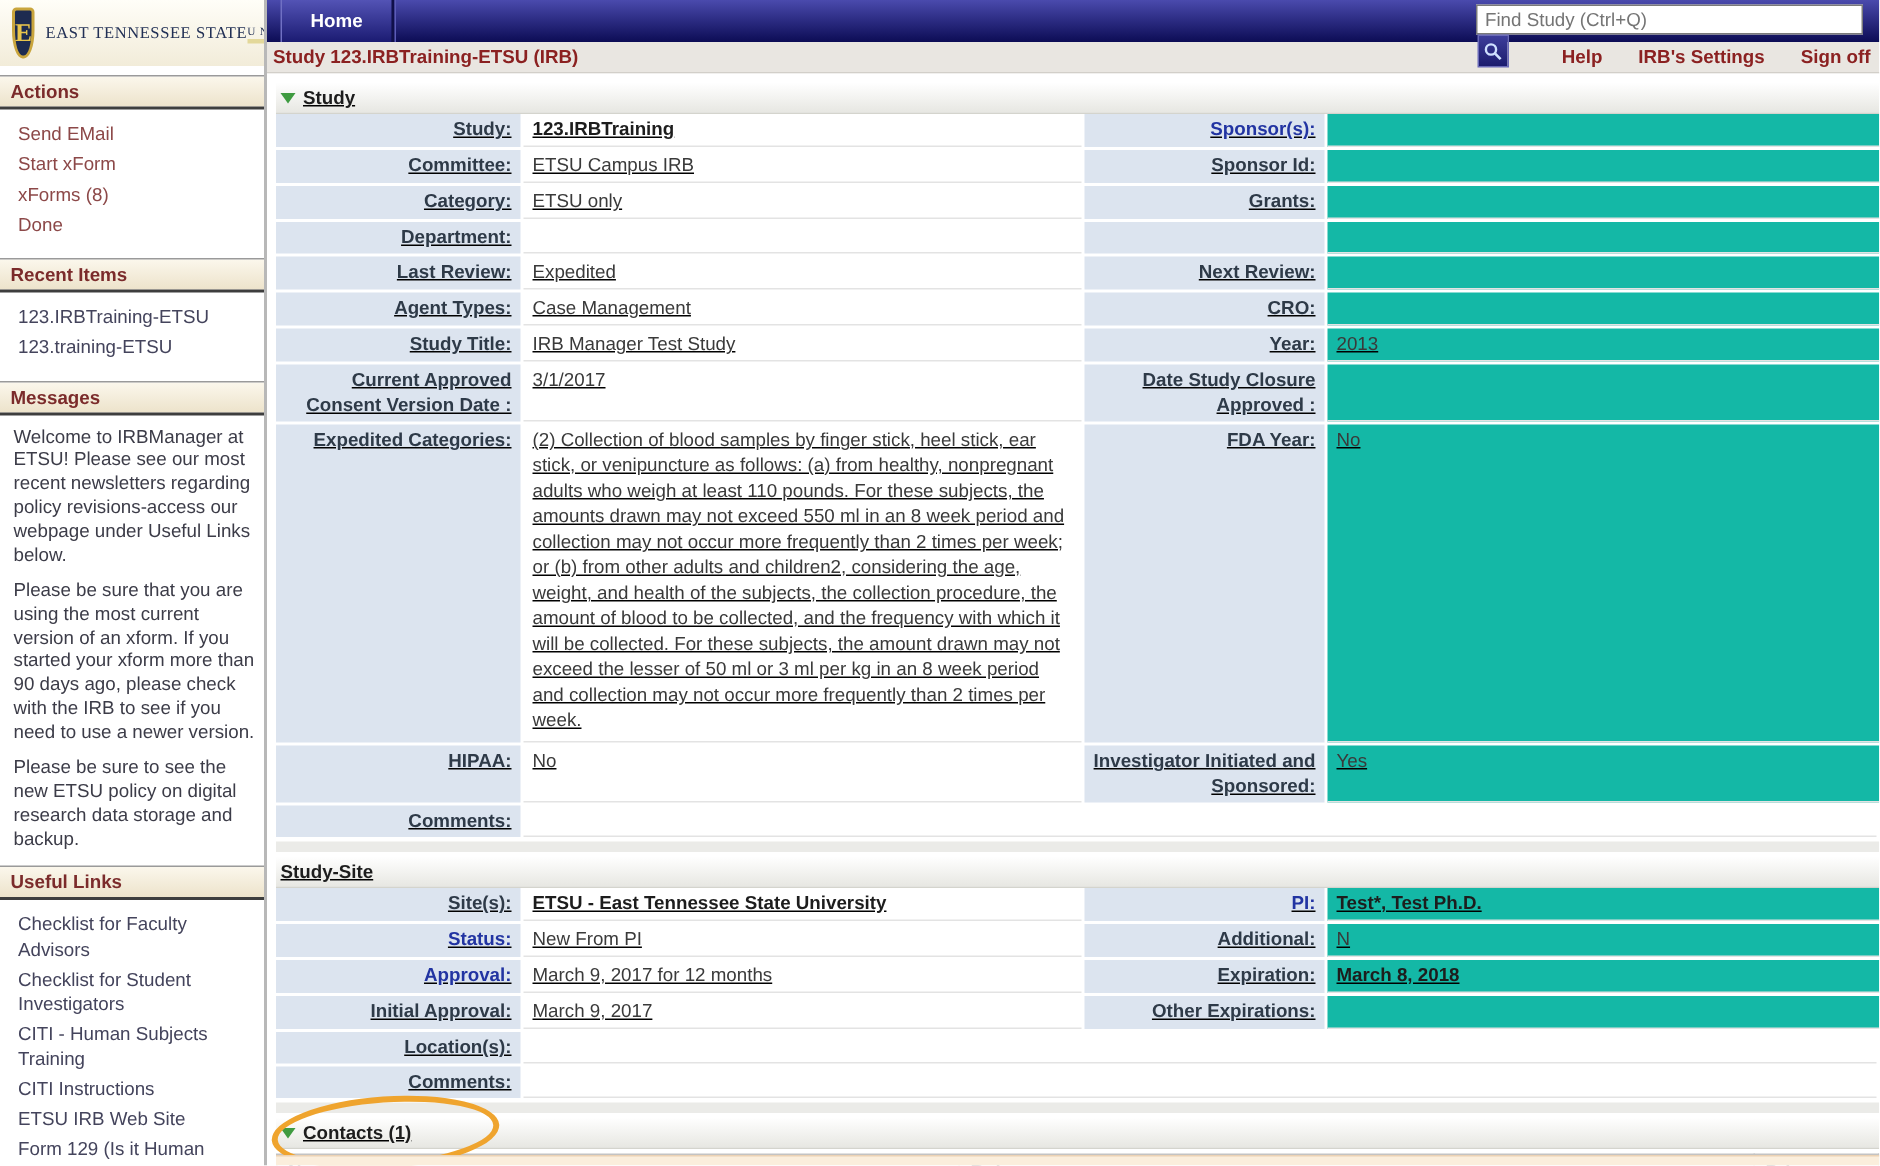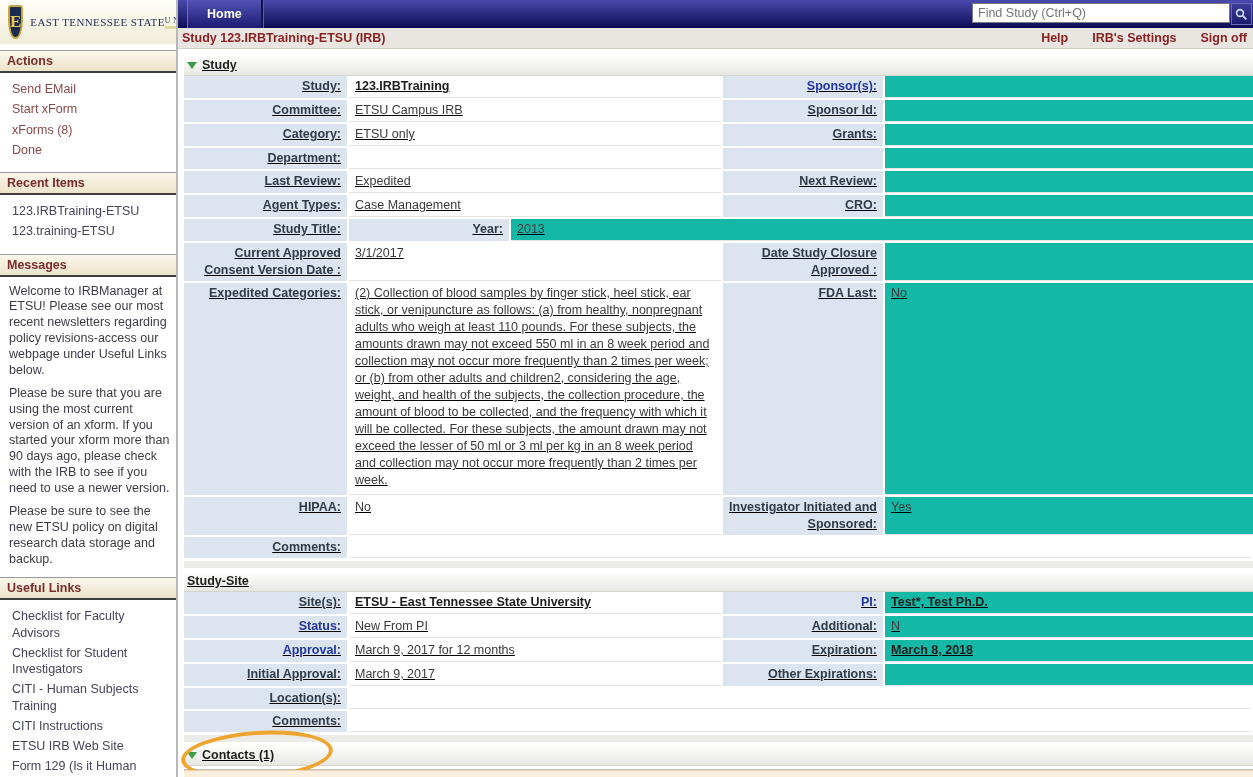--- a/index.html
+++ b/index.html
@@ -27,21 +27,21 @@
   .done-gap { margin-top:0; }
   .messages p { color:#3c3c48; font-size:12.5px; line-height:1.27; margin:7px 6px 7px 9px; }
 
   
   .main { flex:1; display:flex; flex-direction:column; position:relative; background:#fff; overflow:hidden; }
   .topbar { height:28px; background:linear-gradient(#4a4aad,#0c0c55); position:relative; display:flex; align-items:stretch; }
   .home-tab { margin-left:9px; padding:0 19px; display:flex; align-items:center; color:#fff; font-weight:bold;
     font-size:12.5px; background:linear-gradient(#5353b5,#1b1b72); border-left:1px solid #7070c4;
     border-right:2px solid #10104a; cursor:pointer; }
   .tab-sep { width:1px; background:#5c5cb8; margin-right:1px; }
-  .search-wrap { position:absolute; right:1px; top:3px; display:flex; }
+  .search-wrap { position:absolute; right:11px; top:3px; display:flex;flex-direction:column; }
   .search-input { width:258px; height:20px; border:1px solid #7a7a7a; font-size:12.5px; padding:0 5px;
     color:#444; font-family:"Liberation Sans",sans-serif; }
   .search-btn { width:21px; height:22px; margin-left:1px; background:linear-gradient(#3d3d9a,#1c1c6e);
     border:1px solid #6a6ab8; display:flex; align-items:center; justify-content:center; cursor:pointer; }
   .titlebar { height:21px; background:#e9e6e1; border-bottom:1px solid #d2cfc9; display:flex;
     align-items:center; justify-content:space-between; padding:0 4px 0 4px; }
   .page-title { color:#8b2121; font-weight:bold; font-size:12.5px; white-space:nowrap; }
   .tb-links { display:flex; gap:24px; padding-right:2px; white-space:nowrap; }
   .tb-links span { color:#8b2121; font-weight:bold; font-size:12.5px; cursor:pointer; }
 
@@ -203,33 +203,34 @@
           <div class="cell c4"></div>
         </div>
         <div class="frow">
           <div class="cell lbl c1">Agent Types:</div>
           <div class="cell c2">Case Management</div>
           <div class="cell lbl c3">CRO:</div>
           <div class="cell c4"></div>
         </div>
         <div class="frow">
           <div class="cell lbl c1">Study Title:</div>
+          <div class="cell c2">IRB Manager Test Study</div>
           <div class="cell lbl c3">Year:</div>
           <div class="cell c4">2013</div>
         </div>
         <div class="frow">
           <div class="cell lbl c1">Current Approved Consent Version Date :</div>
           <div class="cell c2">3/1/2017</div>
           <div class="cell lbl c3">Date Study Closure Approved :</div>
           <div class="cell c4"></div>
         </div>
         <div class="frow">
           <div class="cell lbl c1 tallcell">Expedited Categories:</div>
           <div class="cell c2 tallcell">(2) Collection of blood samples by finger stick, heel stick, ear stick, or venipuncture as follows: (a) from healthy, nonpregnant adults who weigh at least 110 pounds. For these subjects, the amounts drawn may not exceed 550 ml in an 8 week period and collection may not occur more frequently than 2 times per week; or (b) from other adults and children2, considering the age, weight, and health of the subjects, the collection procedure, the amount of blood to be collected, and the frequency with which it will be collected. For these subjects, the amount drawn may not exceed the lesser of 50 ml or 3 ml per kg in an 8 week period and collection may not occur more frequently than 2 times per week.</div>
-          <div class="cell lbl c3 tallcell">FDA Last:</div>
+          <div class="cell lbl c3 tallcell">FDA Year:</div>
           <div class="cell c4 tallcell">No</div>
         </div>
         <div class="frow">
           <div class="cell lbl c1">HIPAA:</div>
           <div class="cell c2">No</div>
           <div class="cell lbl c3">Investigator Initiated and Sponsored:</div>
           <div class="cell c4">Yes</div>
         </div>
         <div class="frow">
           <div class="cell lbl c1">Comments:</div>

